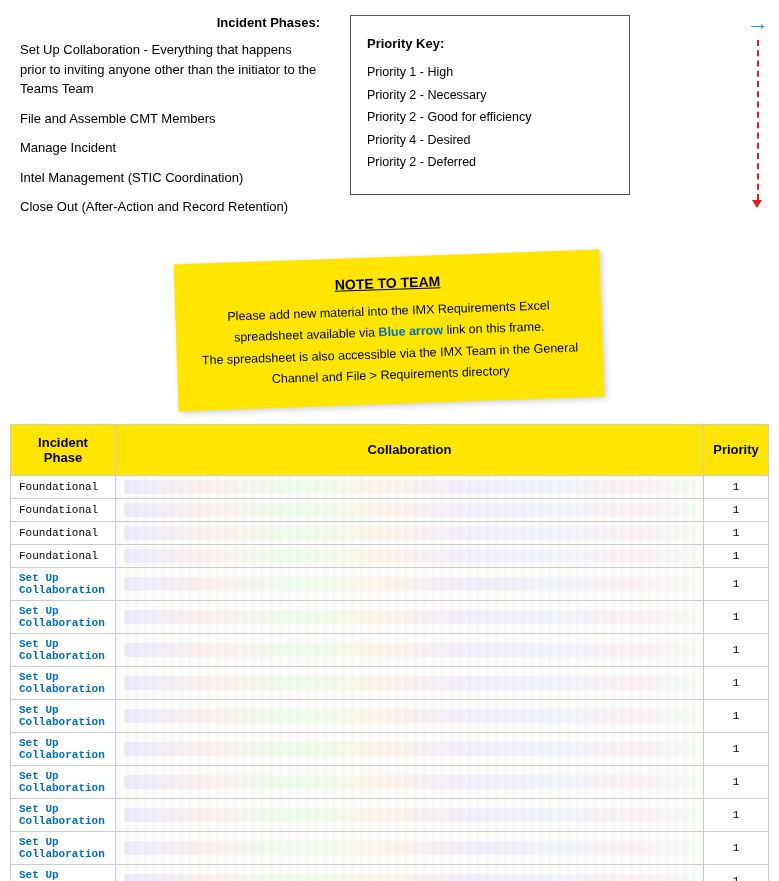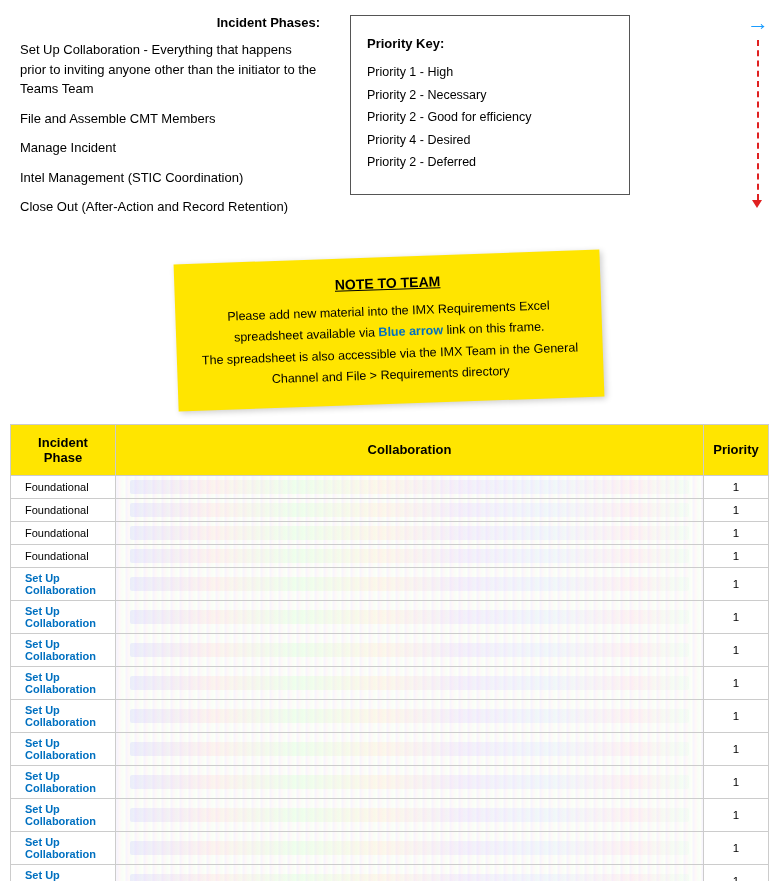--- a/index.html
+++ b/index.html
@@ -139,22 +139,23 @@
       background: #FFE500;
       font-weight: bold;
       text-align: center;
       padding: 10px 8px;
       border: 1px solid #ccc;
       font-size: 13px;
     }
 
     table tbody tr td {
       border: 1px solid #ccc;
-      padding: 4px 14px;
+      padding: 4px 8px;
       vertical-align: middle;
+      font-family: Liberation Mono, monospace;
     }
 
     table tbody tr td:first-child {
       width: 105px;
       font-size: 11px;
     }
 
     table tbody tr td:last-child {
       width: 65px;
       text-align: center;

